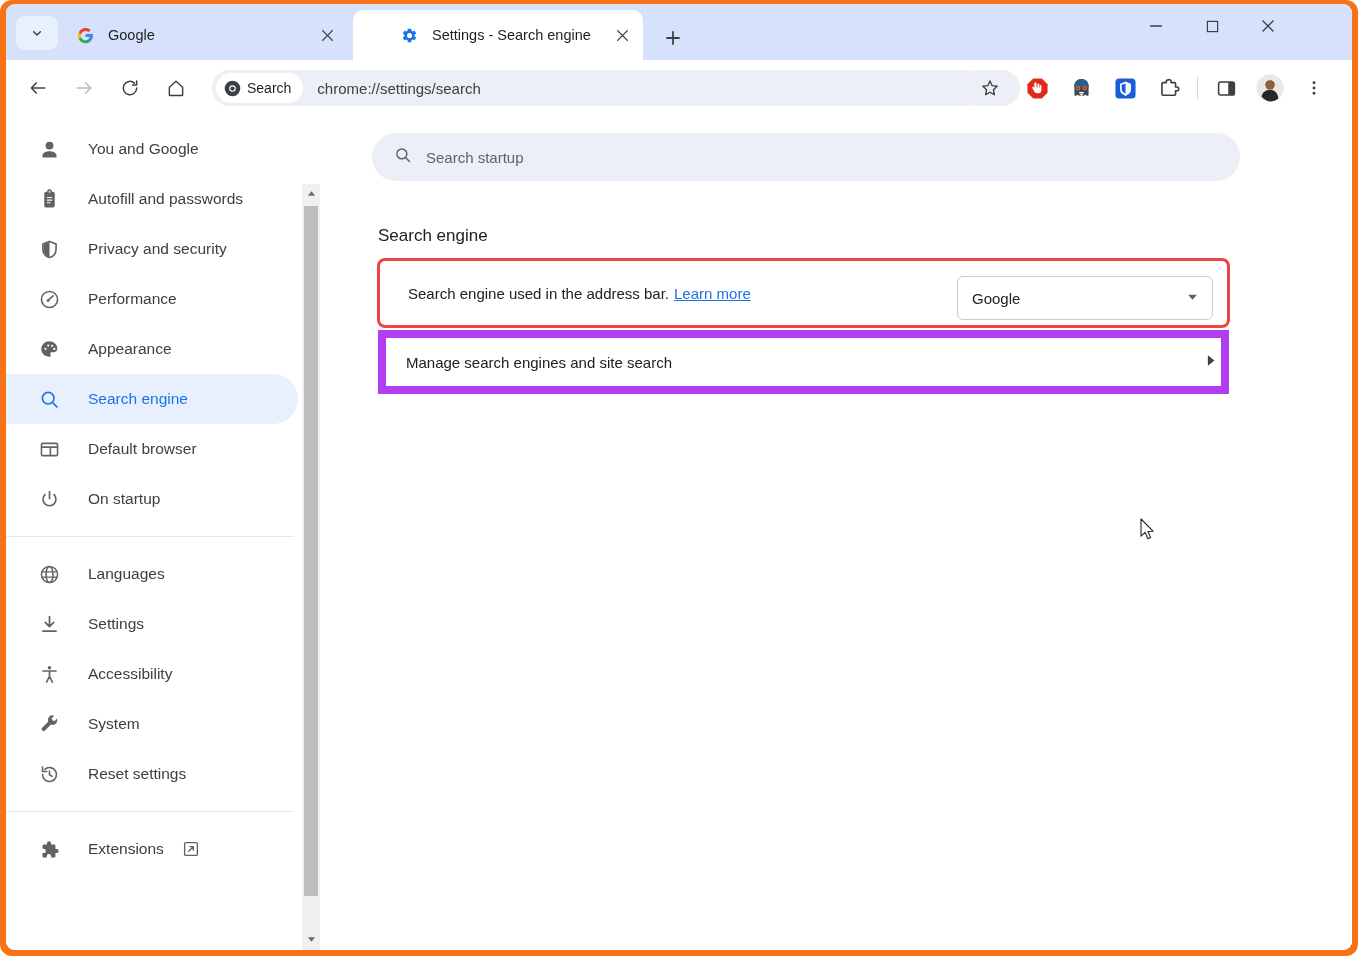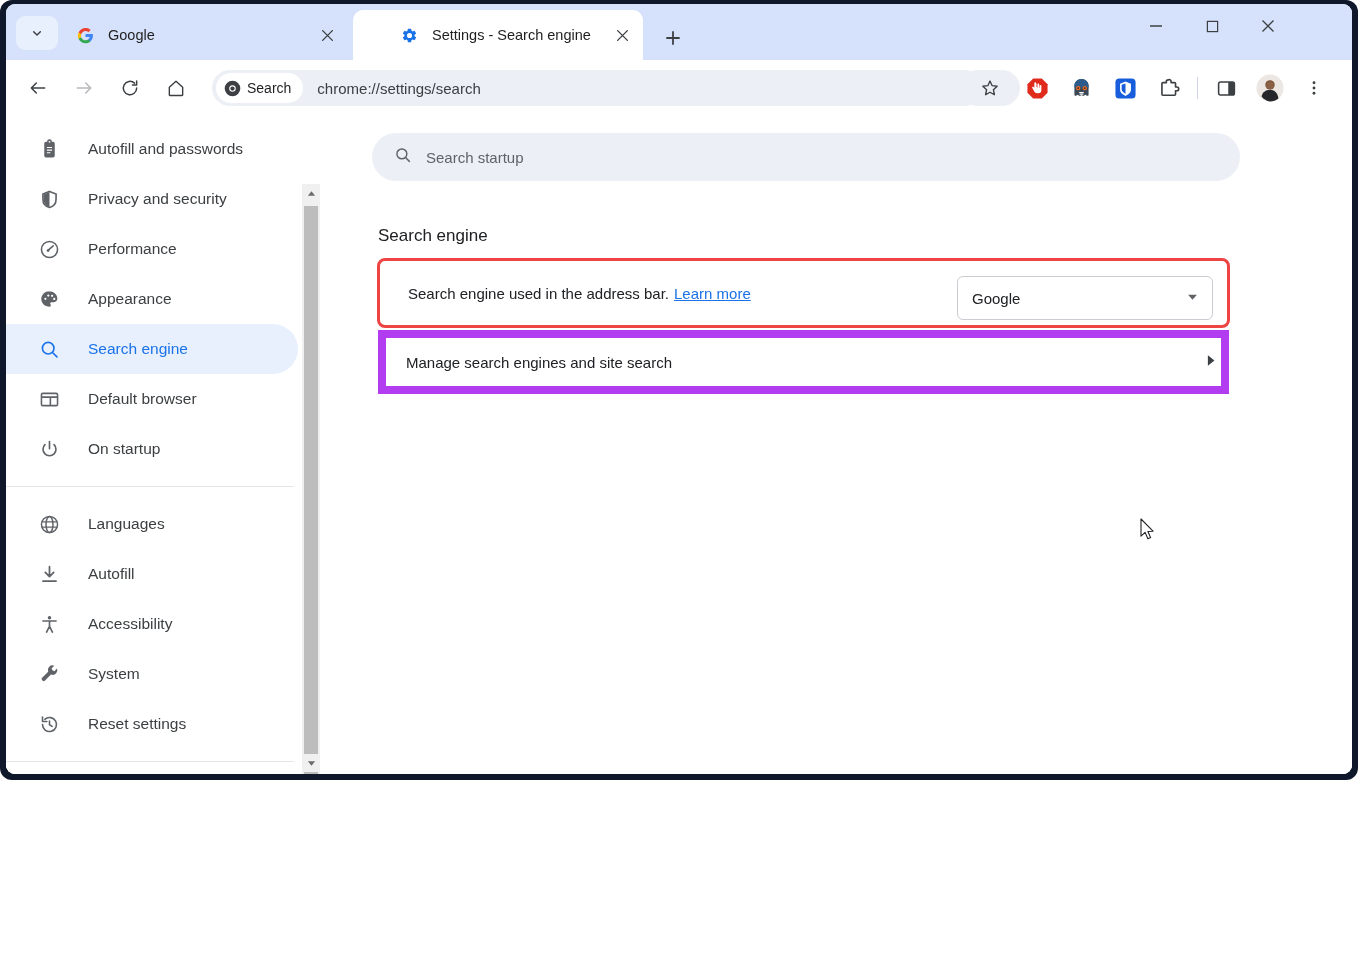--- a/index.html
+++ b/index.html
@@ -6,22 +6,22 @@
   html, body {
     width: 1358px; height: 956px;
     font-family: "Liberation Sans", sans-serif;
     overflow: hidden;
     background: #ffffff;
   }
 
   
   #window-frame {
     position: absolute; left: 0; top: 0;
-    width: 1358px; height: 780px;
-    background: #0f172a;
+    width: 1358px; height: 956px;
+    background: #f97316;
     border-radius: 12px;
     overflow: hidden;
   }
   #window-inner {
     position: absolute;
     left: 6px; top: 4px; right: 6px; bottom: 6px;
     background: #ffffff;
     border-radius: 9px;
     overflow: hidden;
   }
@@ -473,20 +473,28 @@
     </div>
   </div>
 
   <div id="page">
 
     <div id="sidebar">
 
 
       <div id="nav-list">
 
+        <div class="nav-item">
+          <span class="nav-ico">
+            <svg width="21" height="21" viewBox="0 0 24 24">
+                  <path fill="#5f6368" d="M12 12a4.5 4.5 0 1 0 0-9 4.5 4.5 0 0 0 0 9zm0 2c-3.6 0-8 1.8-8 4.5V21h16v-2.5c0-2.7-4.4-4.5-8-4.5z"></path>
+                </svg>
+          </span>
+          <span class="nav-label">You and Google</span>
+        </div>
 
         <div class="nav-item">
           <span class="nav-ico">
             <svg width="21" height="21" viewBox="0 0 24 24">
               <path fill="#5f6368" d="M16 3h-1.2a2.8 2.8 0 0 0-5.6 0H8a2 2 0 0 0-2 2v14a2 2 0 0 0 2 2h8a2 2 0 0 0 2-2V5a2 2 0 0 0-2-2zm-4-.8a1 1 0 1 1 0 2 1 1 0 0 1 0-2z"></path>
               <path fill="#fff" d="M9 9h6v1.4H9zM9 12h6v1.4H9zM9 15h4v1.4H9z"></path>
             </svg>
           </span>
           <span class="nav-label">Autofill and passwords</span>
         </div>
@@ -567,21 +575,21 @@
           </span>
           <span class="nav-label">Languages</span>
         </div>
 
         <div class="nav-item">
           <span class="nav-ico">
             <svg width="21" height="21" viewBox="0 0 24 24">
               <path d="M12 3v11M7.2 9.6L12 14.4l4.8-4.8M4.5 19.5h15" stroke="#5f6368" stroke-width="2" fill="none" stroke-linecap="round" stroke-linejoin="round"></path>
             </svg>
           </span>
-          <span class="nav-label">Autofill</span>
+          <span class="nav-label">Settings</span>
         </div>
 
         <div class="nav-item">
           <span class="nav-ico">
             <svg width="21" height="21" viewBox="0 0 24 24">
               <circle cx="12" cy="4.2" r="2" fill="#5f6368"></circle>
               <path d="M4.5 8h15M12 8v6M12 14l-3.3 6.6M12 14l3.3 6.6" stroke="#5f6368" stroke-width="1.9" fill="none" stroke-linecap="round"></path>
             </svg>
           </span>
           <span class="nav-label">Accessibility</span>

